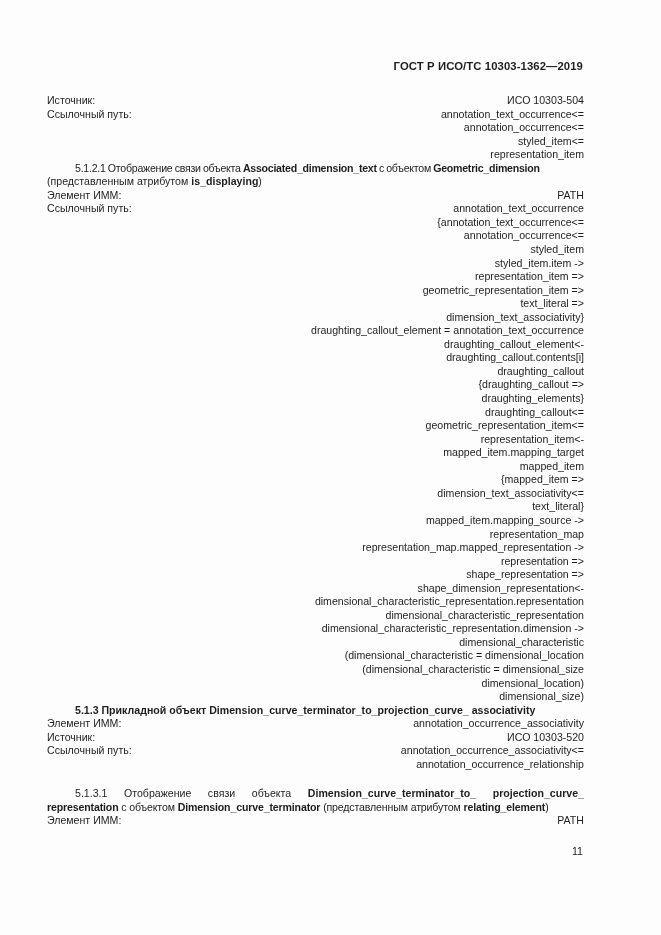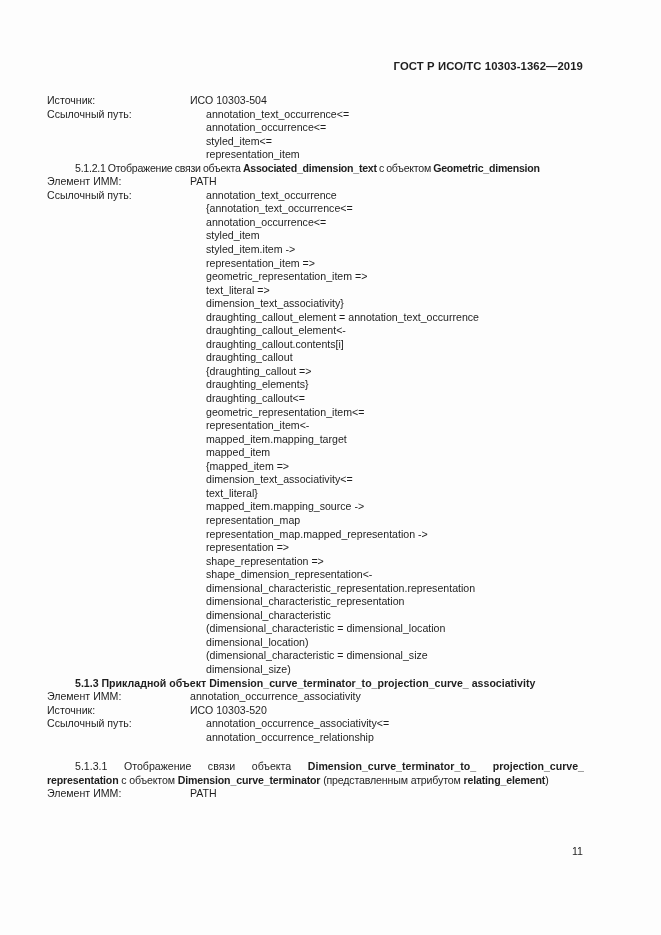--- a/index.html
+++ b/index.html
@@ -1,22 +1,22 @@
 <!DOCTYPE html>
 <html><head>
   <meta charset="utf-8">
   <style>
     html, body { margin: 0; padding: 0; background: #fdfdfd; }
     body { width: 661px; height: 935px; position: relative; overflow: hidden;
       font-family: "Liberation Sans", sans-serif; color: #1e1e1e; font-size: 10.6px; }
     .header { position: absolute; top: 60px; right: 78px; font-weight: bold; font-size: 11.3px; letter-spacing: 0.1px; padding-left: 6px; }
     .content { position: absolute; top: 94px; left: 47px; width: 537px; line-height: 13.55px; }
-    .row { display: flex; gap: 24px; }
+    .row { display: flex; }
     .lbl { width: 119px; flex: 0 0 119px; }
-    .val { flex: 1; }
+    .val { flex: 1; text-align: right; }
     .val div { white-space: nowrap; margin-left: 16px; }
     .para { text-indent: 28px; }
     .para b { font-weight: bold; }
     .just { text-align: justify; text-align-last: justify; }
     .hd { font-weight: bold; text-indent: 28px; }
     .pagenum { position: absolute; top: 845px; left: 572px; font-size: 10.6px; text-align: center; }
   </style>
 </head>
 <body>
 
@@ -38,20 +38,21 @@
     </div>
   </div>
 
   <div class="para" style="letter-spacing:-0.25px; word-spacing:-0.5px;">
     <span>5.1.2.1</span>
     <span>Отображение связи объекта</span>
     <b>Associated_dimension_text</b>
     <span>с объектом</span>
     <b>Geometric_dimension</b>
   </div>
+  <div><span>(представленным атрибутом</span> <b>is_displaying</b><span>)</span></div>
 
   <div class="row">
     <div class="lbl">Элемент ИММ:</div>
     <div class="val">PATH</div>
   </div>
   <div class="row">
     <div class="lbl">Ссылочный путь:</div>
     <div class="val" id="path2">
         <div>annotation_text_occurrence</div>
         <div>{annotation_text_occurrence&lt;=</div>
@@ -77,24 +78,25 @@
         <div>dimension_text_associativity&lt;=</div>
         <div>text_literal}</div>
         <div>mapped_item.mapping_source -&gt;</div>
         <div>representation_map</div>
         <div>representation_map.mapped_representation -&gt;</div>
         <div>representation =&gt;</div>
         <div>shape_representation =&gt;</div>
         <div>shape_dimension_representation&lt;-</div>
         <div>dimensional_characteristic_representation.representation</div>
         <div>dimensional_characteristic_representation</div>
+        <div>dimensional_characteristic_representation.dimension -&gt;</div>
         <div>dimensional_characteristic</div>
         <div>(dimensional_characteristic = dimensional_location</div>
+        <div>(dimensional_characteristic = dimensional_size</div>
         <div>dimensional_location)</div>
-        <div>(dimensional_characteristic = dimensional_size</div>
         <div>dimensional_size)</div>
       </div>
   </div>
 
   <div class="hd" style="font-weight: bold;">5.1.3 Прикладной объект Dimension_curve_terminator_to_projection_curve_ associativity</div>
   <div class="row">
     <div class="lbl">Элемент ИММ:</div>
     <div class="val">annotation_occurrence_associativity</div>
   </div>
   <div class="row">

